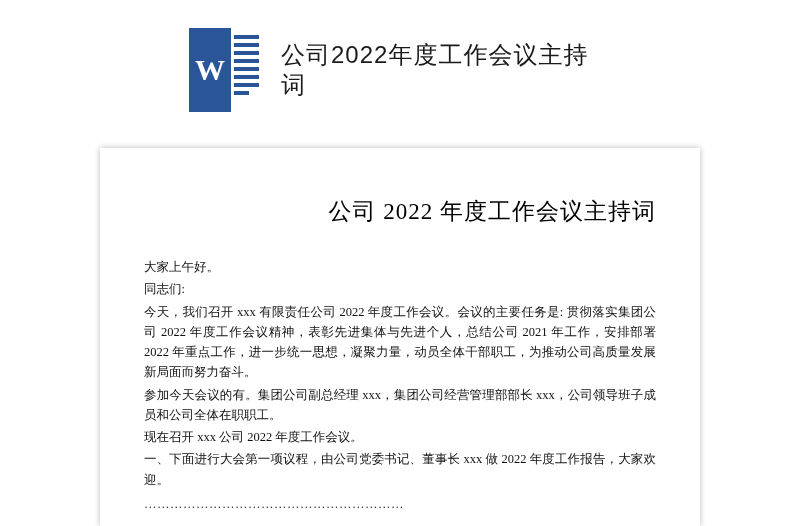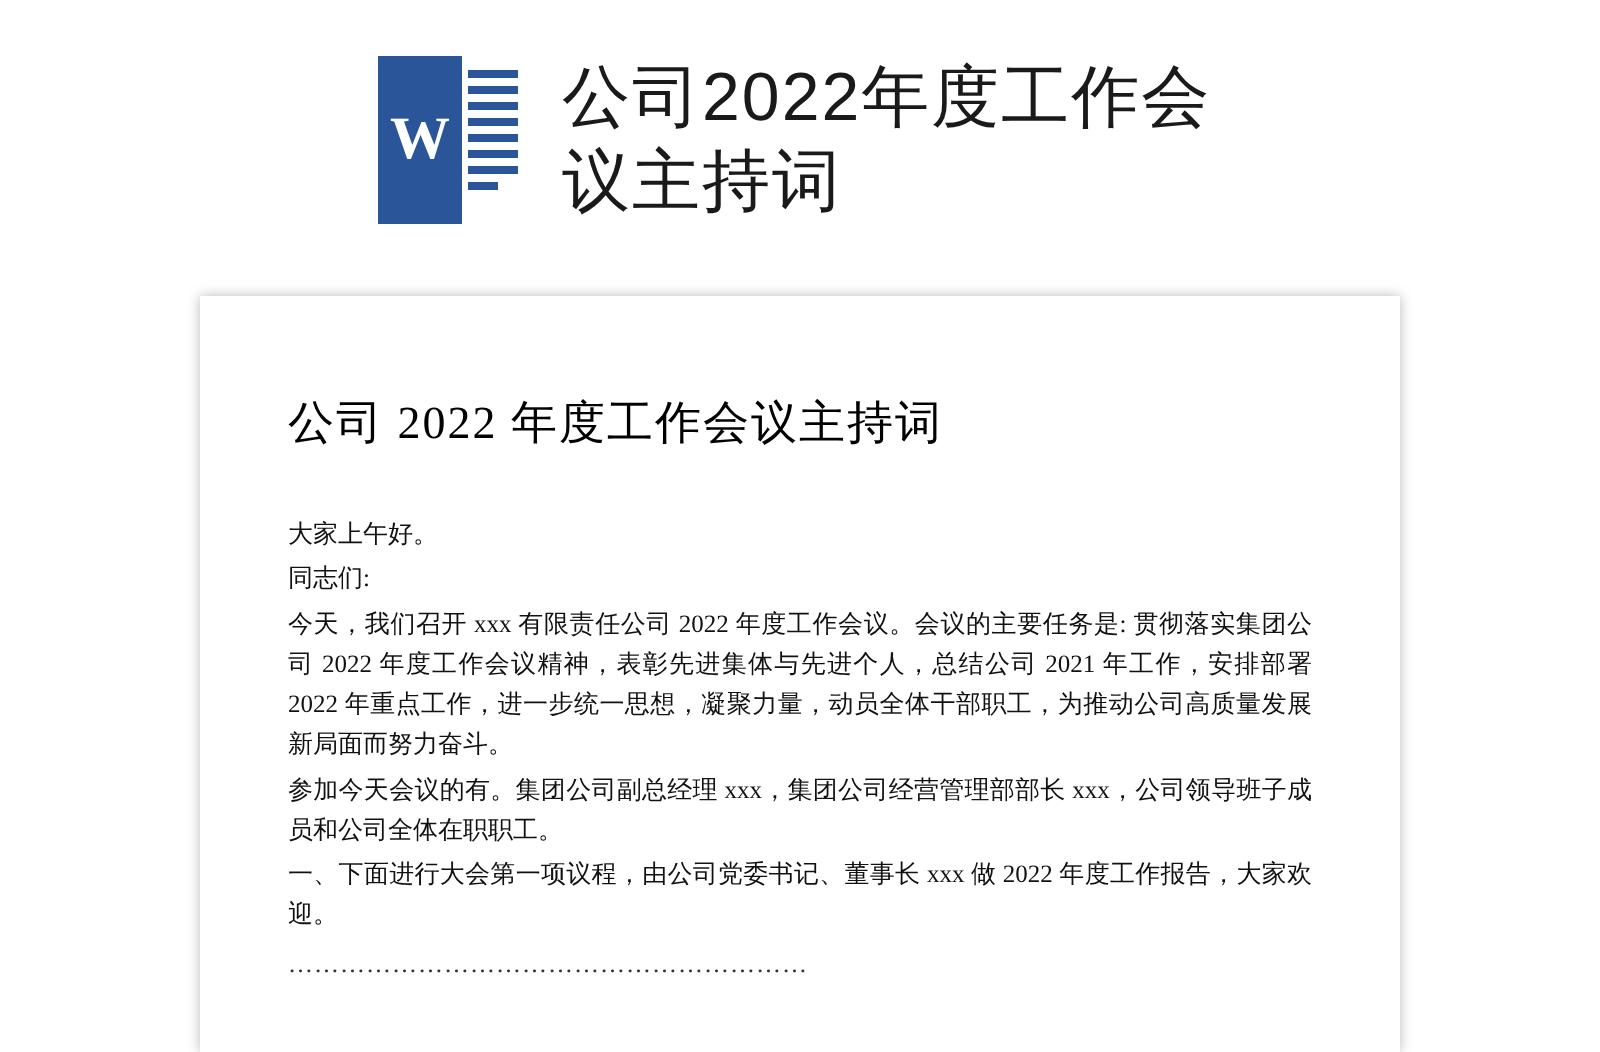--- a/index.html
+++ b/index.html
@@ -80,42 +80,42 @@
     display: block;
     height: 4px;
     background: #2a5699;
     margin-bottom: 4px;
   }
   .word-icon .doc i.short {
     width: 60%;
   }
   .header-title {
     color: #1a1a1a;
-    font-size: 34px;
+    font-size: 24px;
     line-height: 1.25;
     font-weight: normal;
     letter-spacing: 1px;
     max-width: 330px;
   }
 
   
   .sheet {
     position: absolute;
     left: 100px;
     top: 148px;
     width: 600px;
     height: 378px;
     background: #ffffff;
     box-shadow: 0 0 6px rgba(0,0,0,0.28);
     box-sizing: border-box;
     padding: 34px 44px 0 44px;
     overflow: hidden;
   }
   .doc-title {
-    text-align: left;
+    text-align: right;
     font-size: 23px;
     color: #000000;
     font-family: "Liberation Serif", serif;
     letter-spacing: 1px;
     margin: 14px 0 30px 0;
     white-space: nowrap;
   }
   .doc-body {
     font-size: 12.5px;
     line-height: 1.62;
@@ -158,19 +158,20 @@
     </div>
   </div>
 
   <div class="sheet">
     <div class="doc-title">公司 2022 年度工作会议主持词</div>
     <div class="doc-body">
       <p>大家上午好。</p>
       <p>同志们:</p>
       <p>今天，我们召开 xxx 有限责任公司 2022 年度工作会议。会议的主要任务是: 贯彻落实集团公司 2022 年度工作会议精神，表彰先进集体与先进个人，总结公司 2021 年工作，安排部署 2022 年重点工作，进一步统一思想，凝聚力量，动员全体干部职工，为推动公司高质量发展新局面而努力奋斗。</p>
       <p>参加今天会议的有。集团公司副总经理 xxx，集团公司经营管理部部长 xxx，公司领导班子成员和公司全体在职职工。</p>
+      <p>现在召开 xxx 公司 2022 年度工作会议。</p>
       <p>一、下面进行大会第一项议程，由公司党委书记、董事长 xxx 做 2022 年度工作报告，大家欢迎。</p>
       <p class="dots">……………………………………………………</p>
 
     </div>
   </div>
 
 </div>
 
 </body></html>

